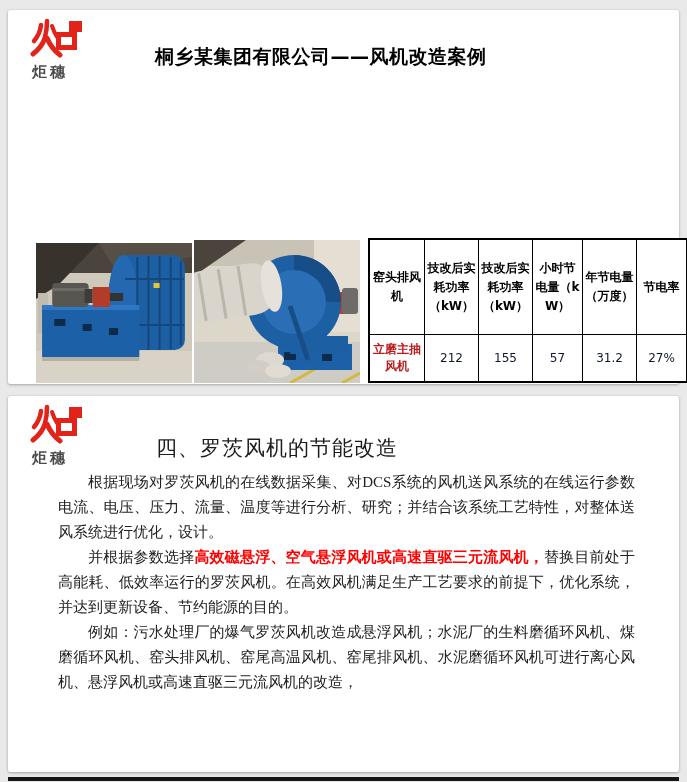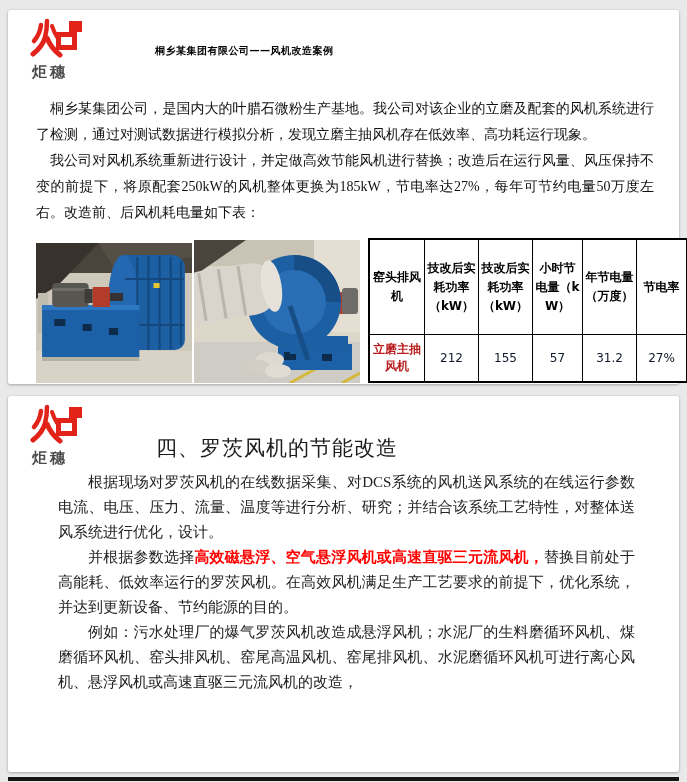--- a/index.html
+++ b/index.html
@@ -10,21 +10,21 @@
         box-shadow:0 1px 3px rgba(0,0,0,.28),0 0 1px rgba(0,0,0,.2);}
   .page1{top:10px;height:374px;}
   .page2{top:396px;height:376px;}
 
   .logo{position:absolute;left:22px;top:8px;width:70px;}
   .logo-text{font-family:"DejaVu Sans","Liberation Sans",sans-serif;font-weight:bold;
              font-size:15px;color:#4a4a4a;letter-spacing:3px;margin:1px 0 0 2px;}
 
   .title1{position:absolute;left:147px;top:34px;
           font-family:"DejaVu Sans","Liberation Sans",sans-serif;
-          font-weight:bold;font-size:10px;color:#000;letter-spacing:.5px;}
+          font-weight:bold;font-size:19px;color:#000;letter-spacing:.5px;}
 
   .body1{position:absolute;left:28px;top:86px;width:618px;
          font-size:14px;line-height:26px;text-align:justify;color:#111;}
   .body1 p{margin:0;text-indent:1em;}
 
   .media{position:absolute;left:28px;top:228px;right:7px;display:flex;align-items:flex-end;}
   .photo{flex:none;display:block;}
   .photo1{width:156px;height:140px;}
   .photo2{width:166px;height:143px;margin-left:2px;}
 
@@ -66,24 +66,20 @@
           <rect x="26" y="14" width="21" height="18"></rect>
           <rect x="39" y="3" width="13" height="11"></rect>
         </g>
         <rect x="31" y="19" width="11" height="8" fill="#ffffff"></rect>
       </svg>
       <div class="logo-text">炬穗</div>
     </div>
 
     <div class="title1">桐乡某集团有限公司——风机改造案例</div>
 
-    <div class="body1">
-      <p>桐乡某集团公司，是国内大的叶腊石微粉生产基地。我公司对该企业的立磨及配套的风机系统进行了检测，通过对测试数据进行模拟分析，发现立磨主抽风机存在低效率、高功耗运行现象。</p>
-      <p>我公司对风机系统重新进行设计，并定做高效节能风机进行替换；改造后在运行风量、风压保持不变的前提下，将原配套250kW的风机整体更换为185kW，节电率达27%，每年可节约电量50万度左右。改造前、后风机耗电量如下表：</p>
-    </div>
 
     <div class="media">
 
       <svg class="photo photo1" viewBox="0 0 154 140" preserveAspectRatio="none">
         <rect width="154" height="140" fill="#cfc9bc"></rect>
         <rect width="154" height="30" fill="#4a443c"></rect>
         <polygon points="0,0 62,0 22,42 0,56" fill="#37322b"></polygon>
         <polygon points="62,0 154,0 154,14 78,26" fill="#554f45"></polygon>
         <rect y="108" width="154" height="32" fill="#d8d3c6"></rect>
         <rect x="2" y="50" width="10" height="40" fill="#c2bcae"></rect>

